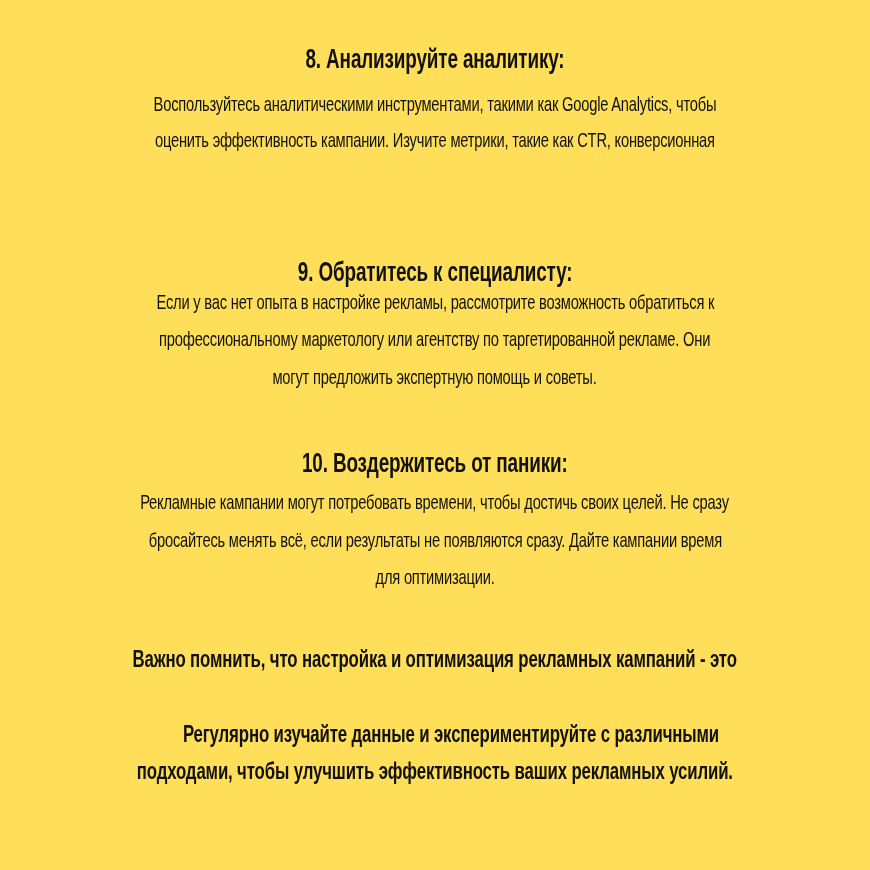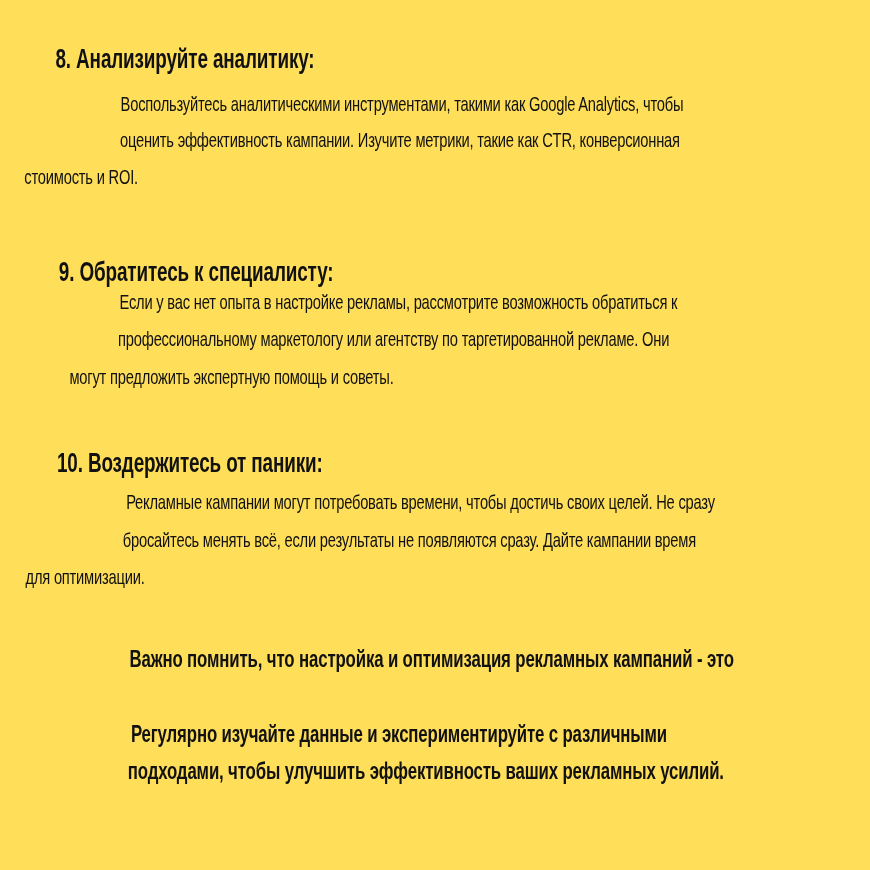--- a/index.html
+++ b/index.html
@@ -16,21 +16,21 @@
   }
   .page {
     position: absolute;
     left: 0; top: 0;
     width: 870px; height: 870px;
   }
   .line {
     position: absolute;
     left: 0;
     width: 870px;
-    text-align: left;
+    text-align: center;
     white-space: nowrap;
     line-height: 1;
   }
   .line > span {
     display: inline-block;
     transform-origin: center center;
   }
   .heading > span {
     font-family: "Liberation Sans", sans-serif;
     font-weight: bold;
@@ -60,23 +60,20 @@
 
   <div class="line heading" style="top:46px;">
     <span>8. Анализируйте аналитику:</span>
   </div>
   <div class="line body" style="top:93px;">
     <span>Воспользуйтесь аналитическими инструментами, такими как Google Analytics, чтобы</span>
   </div>
   <div class="line body" style="top:129px;">
     <span>оценить эффективность кампании. Изучите метрики, такие как CTR, конверсионная</span>
   </div>
-  <div class="line body" style="top:166px;">
-    <span>стоимость и ROI.</span>
-  </div>
 
   <div class="line heading" style="top:247px;margin-top:12px;">
     <span>9. Обратитесь к специалисту:</span>
   </div>
   <div class="line body" style="top:291px;">
     <span>Если у вас нет опыта в настройке рекламы, рассмотрите возможность обратиться к</span>
   </div>
   <div class="line body" style="top:328px;">
     <span>профессиональному маркетологу или агентству по таргетированной рекламе. Они</span>
   </div>

